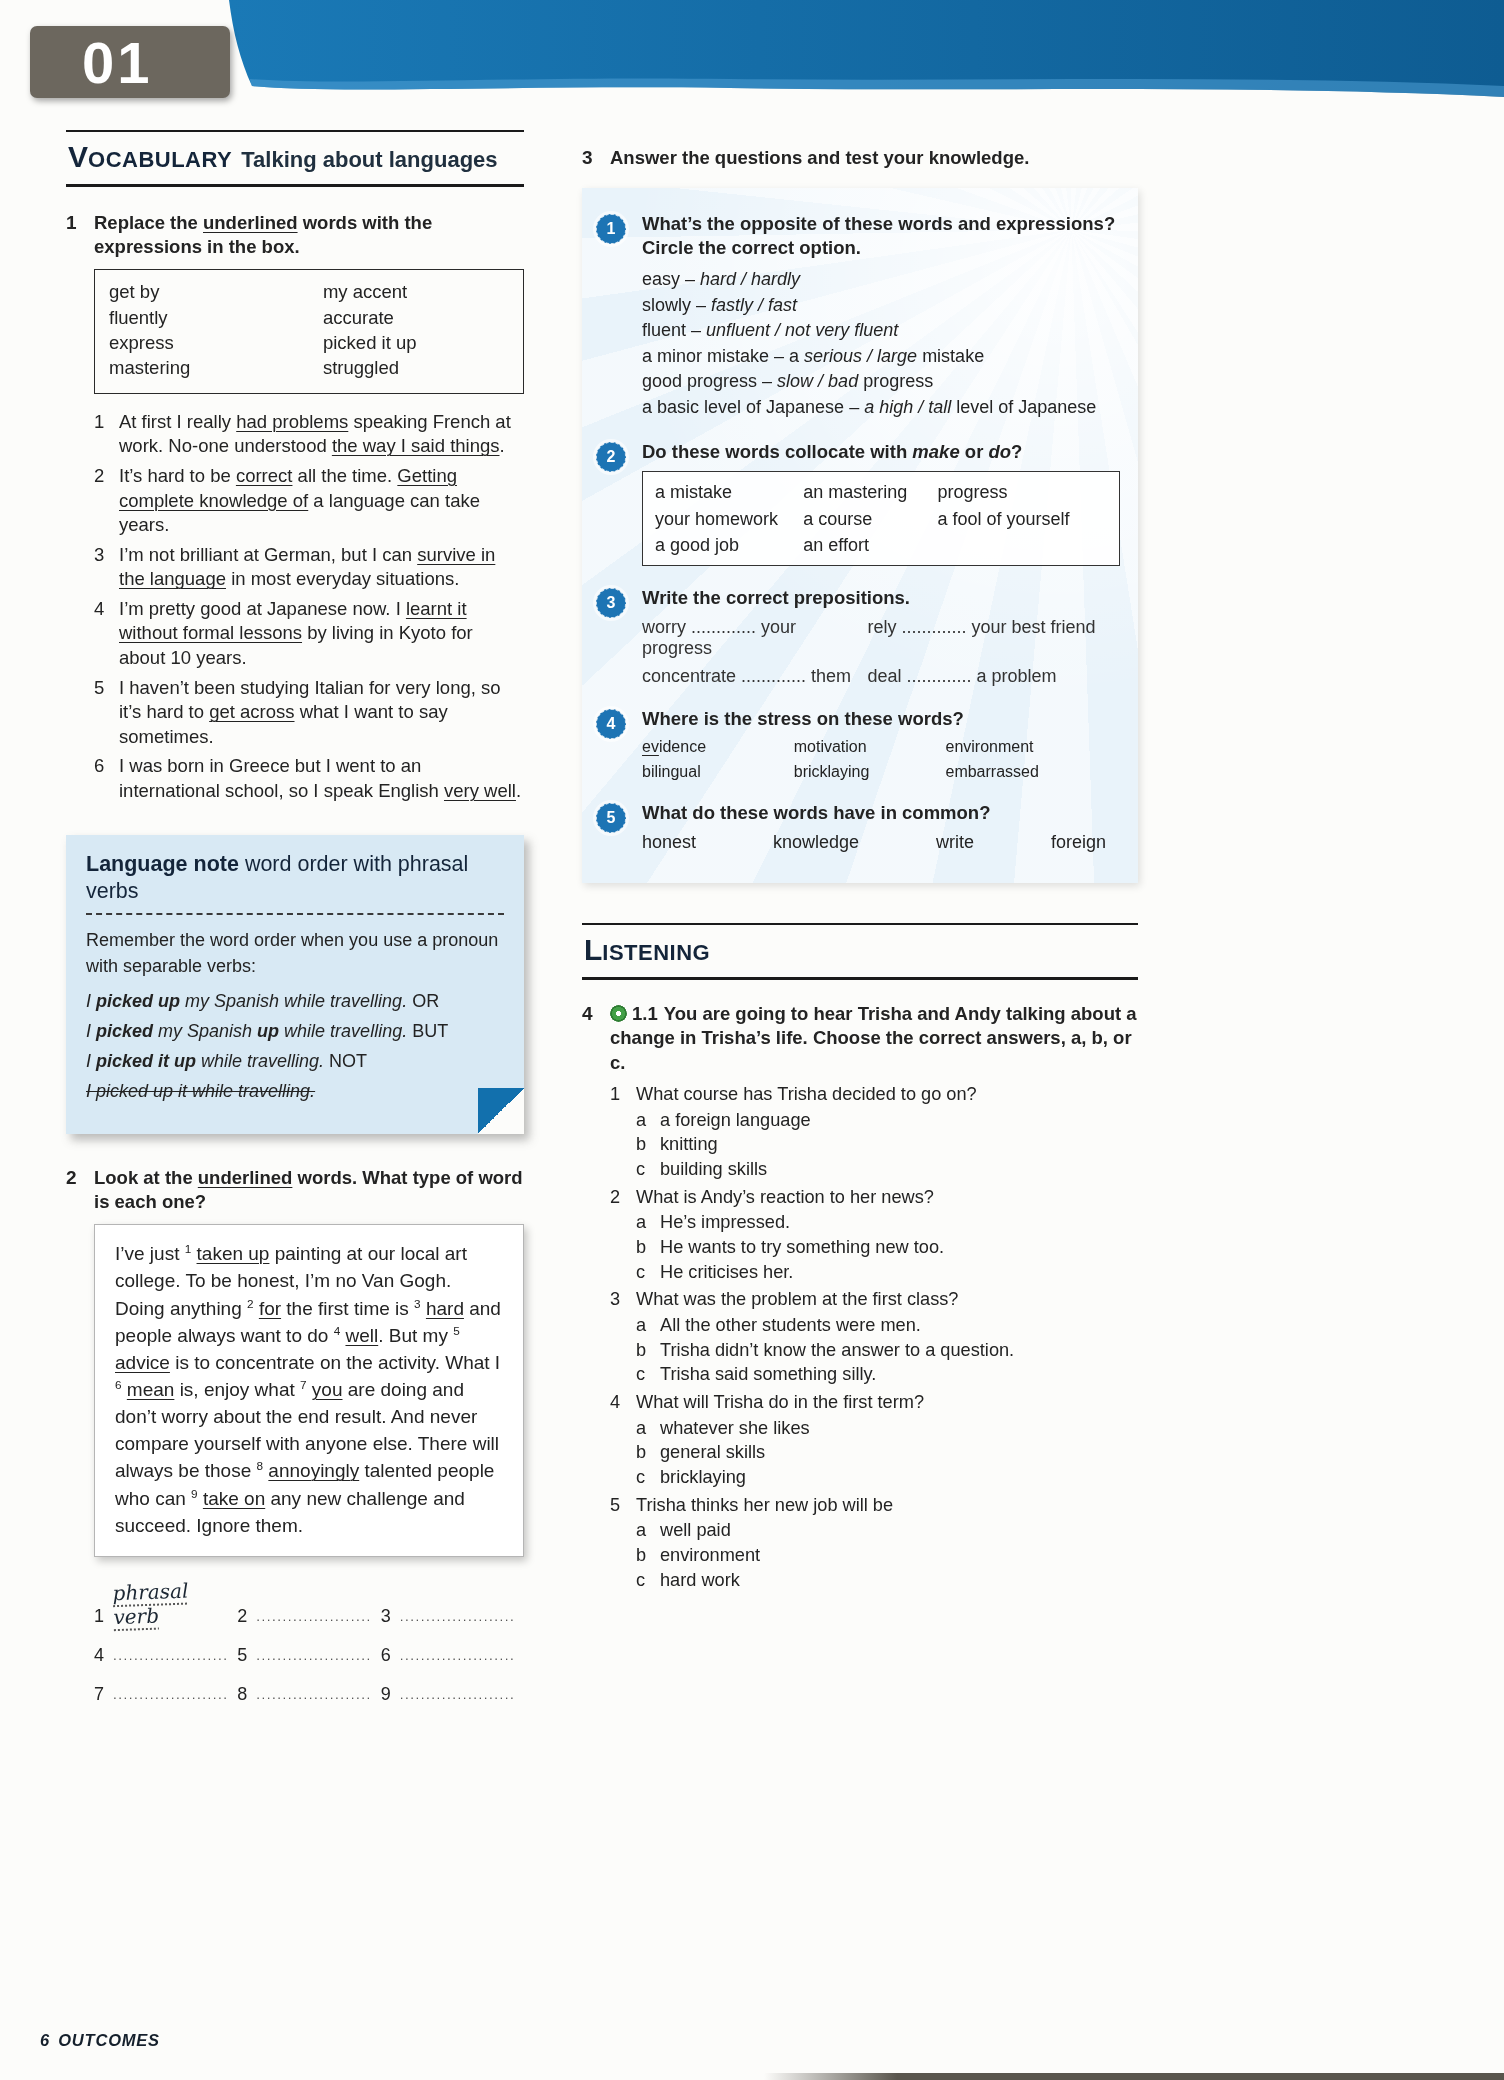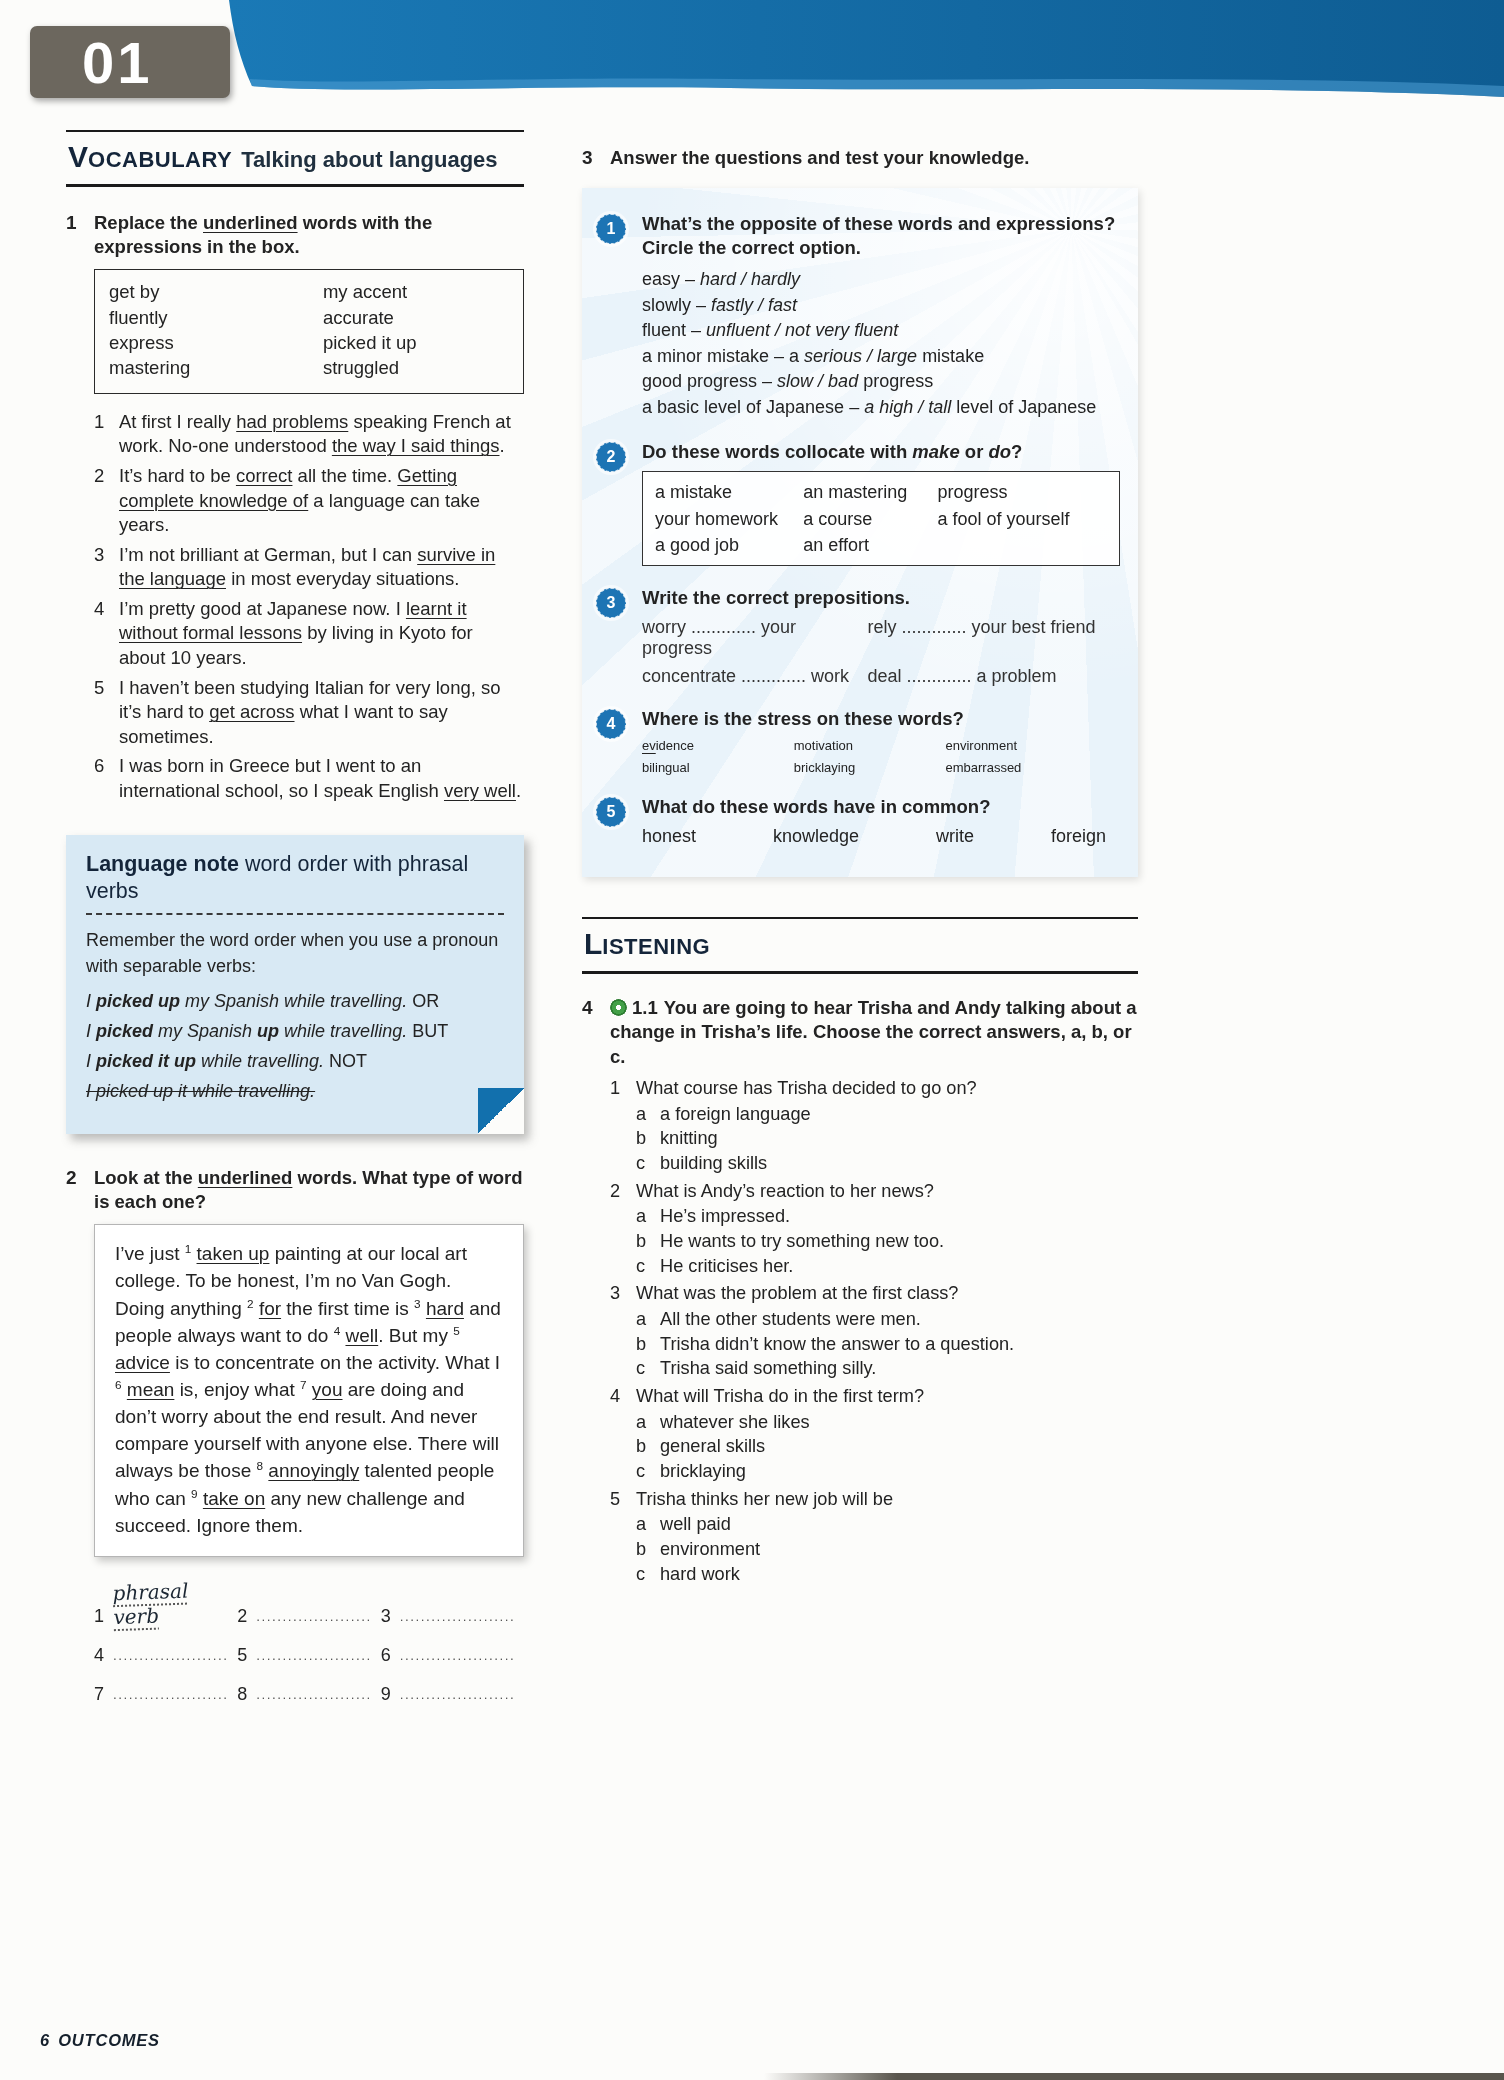--- a/index.html
+++ b/index.html
@@ -92,21 +92,21 @@
   }
   .p-q{font-weight:bold;font-size:18.5px;line-height:1.3;margin:0 0 7px;}
   .p-line{font-size:18px;line-height:1.42;margin:0;}
   .colloc-box{
     border:1.5px solid #333;background:rgba(255,255,255,0.9);
     padding:7px 12px;display:grid;grid-template-columns:1.05fr 0.95fr 1.2fr;
     font-size:18px;line-height:1.45;margin-top:4px;
   }
   .prep-grid{display:grid;grid-template-columns:1fr 1.12fr;row-gap:7px;font-size:18px;margin-top:2px;}
   .prep-grid .dotsv{color:#333;}
-  .stress-grid{display:grid;grid-template-columns:1fr 1fr 1.15fr;row-gap:7px;font-size:13px;margin-top:2px;}
+  .stress-grid{display:grid;grid-template-columns:1fr 1fr 1.15fr;row-gap:7px;font-size:16px;margin-top:2px;}
   .common-row{display:flex;justify-content:space-between;padding-right:14px;font-size:18px;margin-top:2px;}
   
   .listening-head{margin-top:6px;margin-bottom:22px;}
   .cd-icon{
     display:inline-block;width:17px;height:17px;border-radius:50%;vertical-align:-2px;margin-right:5px;
     background:radial-gradient(circle at 50% 50%, #ffffff 0 2.5px, #43a047 2.5px 6.5px, #2e7d32 6.5px 8.5px, rgba(0,0,0,0) 8.5px);
   }
   .track{font-weight:bold;margin-right:6px;}
   .ex4-instr{font-weight:bold;font-size:18.5px;line-height:1.32;margin:0 0 8px;}
   .q{display:grid;grid-template-columns:26px 1fr;margin-bottom:3px;font-size:18.2px;}
@@ -301,21 +301,21 @@
         </div>
       </div>
 
       <div class="p-item">
         <div class="p-circle">3</div>
         <div>
           <p class="p-q">Write the correct prepositions.</p>
           <div class="prep-grid">
             <span class="dotsv">worry ............. your progress</span>
             <span class="dotsv">rely ............. your best friend</span>
-            <span class="dotsv">concentrate ............. work</span>
+            <span class="dotsv">concentrate ............. them</span>
             <span class="dotsv">deal ............. a problem</span>
           </div>
         </div>
       </div>
 
       <div class="p-item">
         <div class="p-circle">4</div>
         <div>
           <p class="p-q">Where is the stress on these words?</p>
           <div class="stress-grid">

